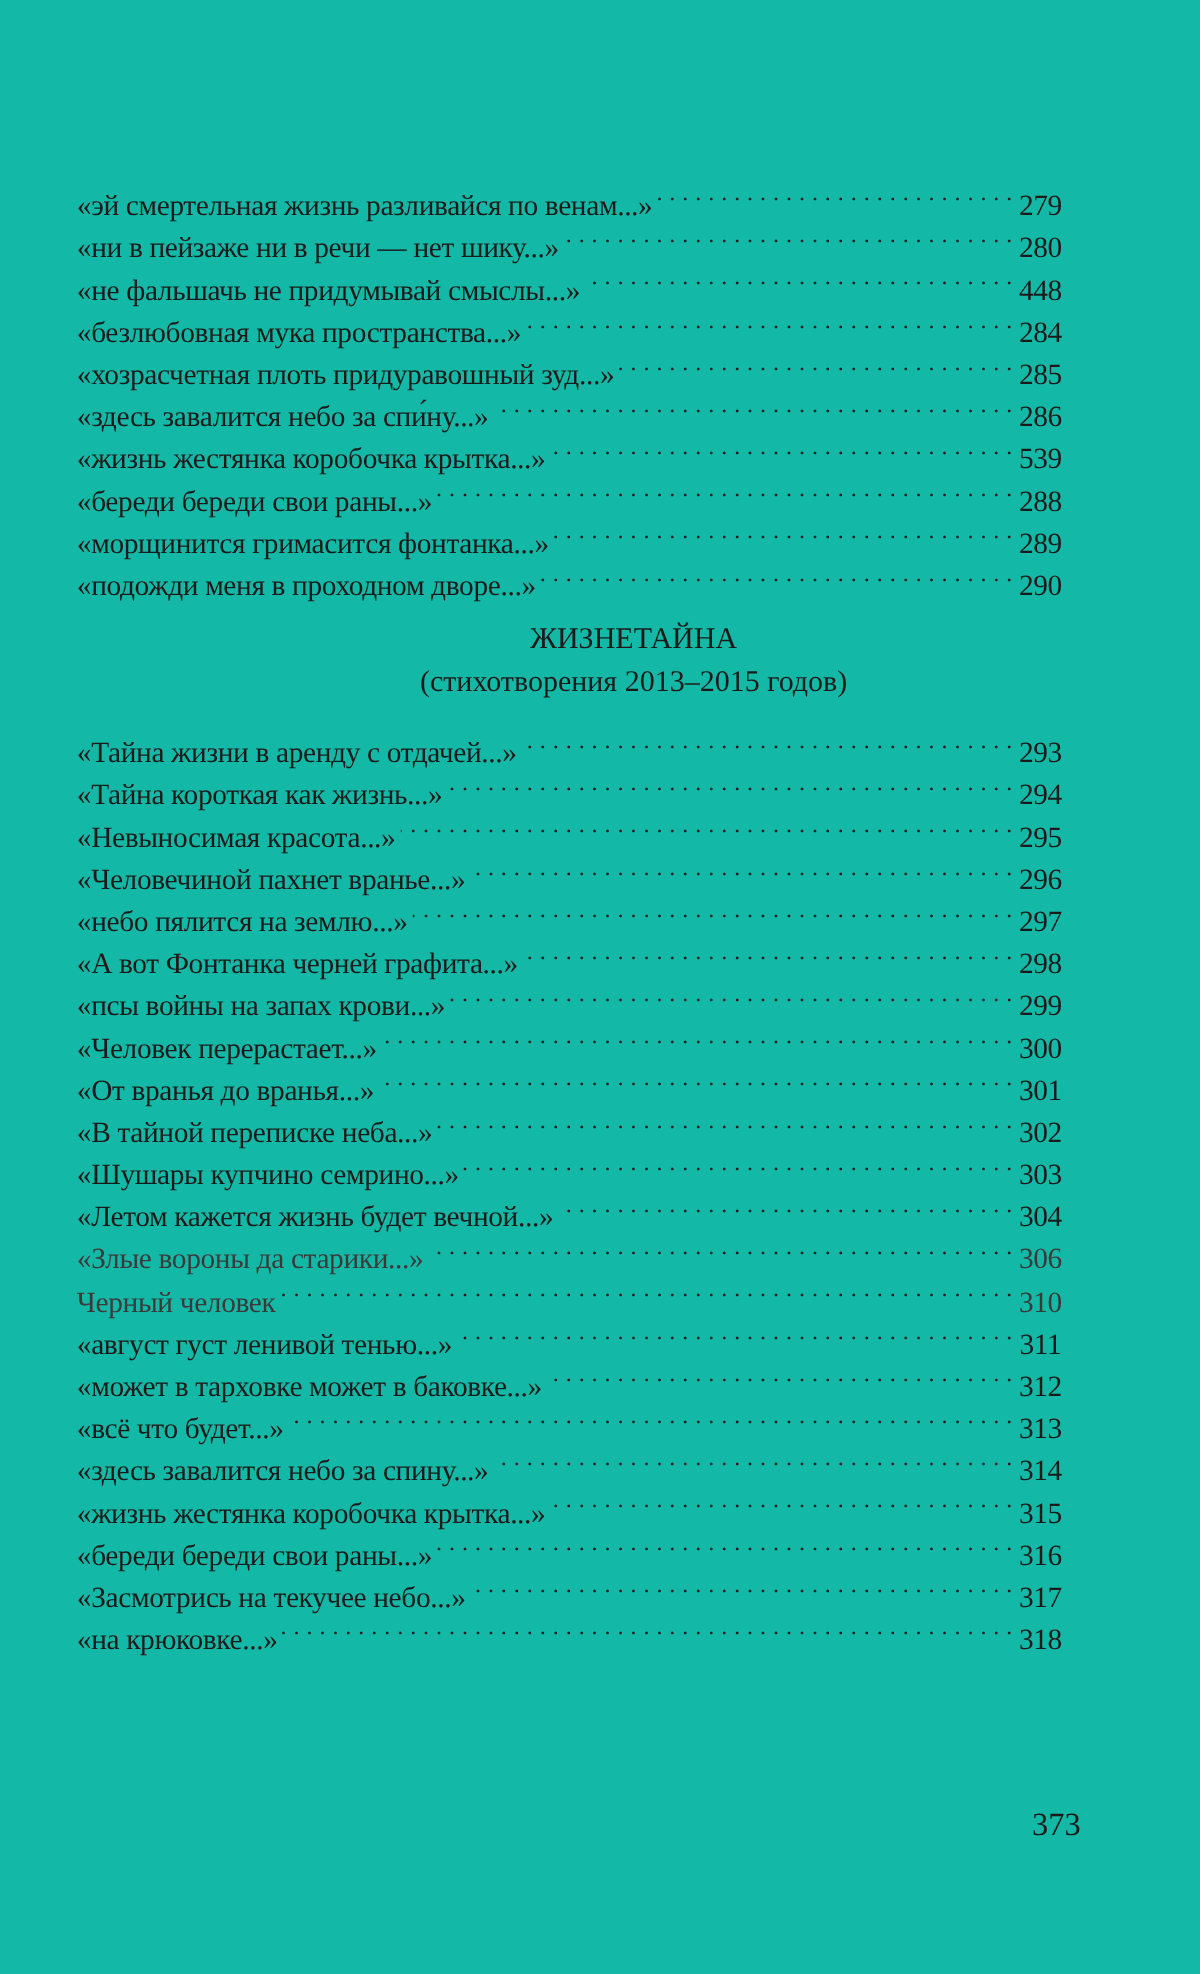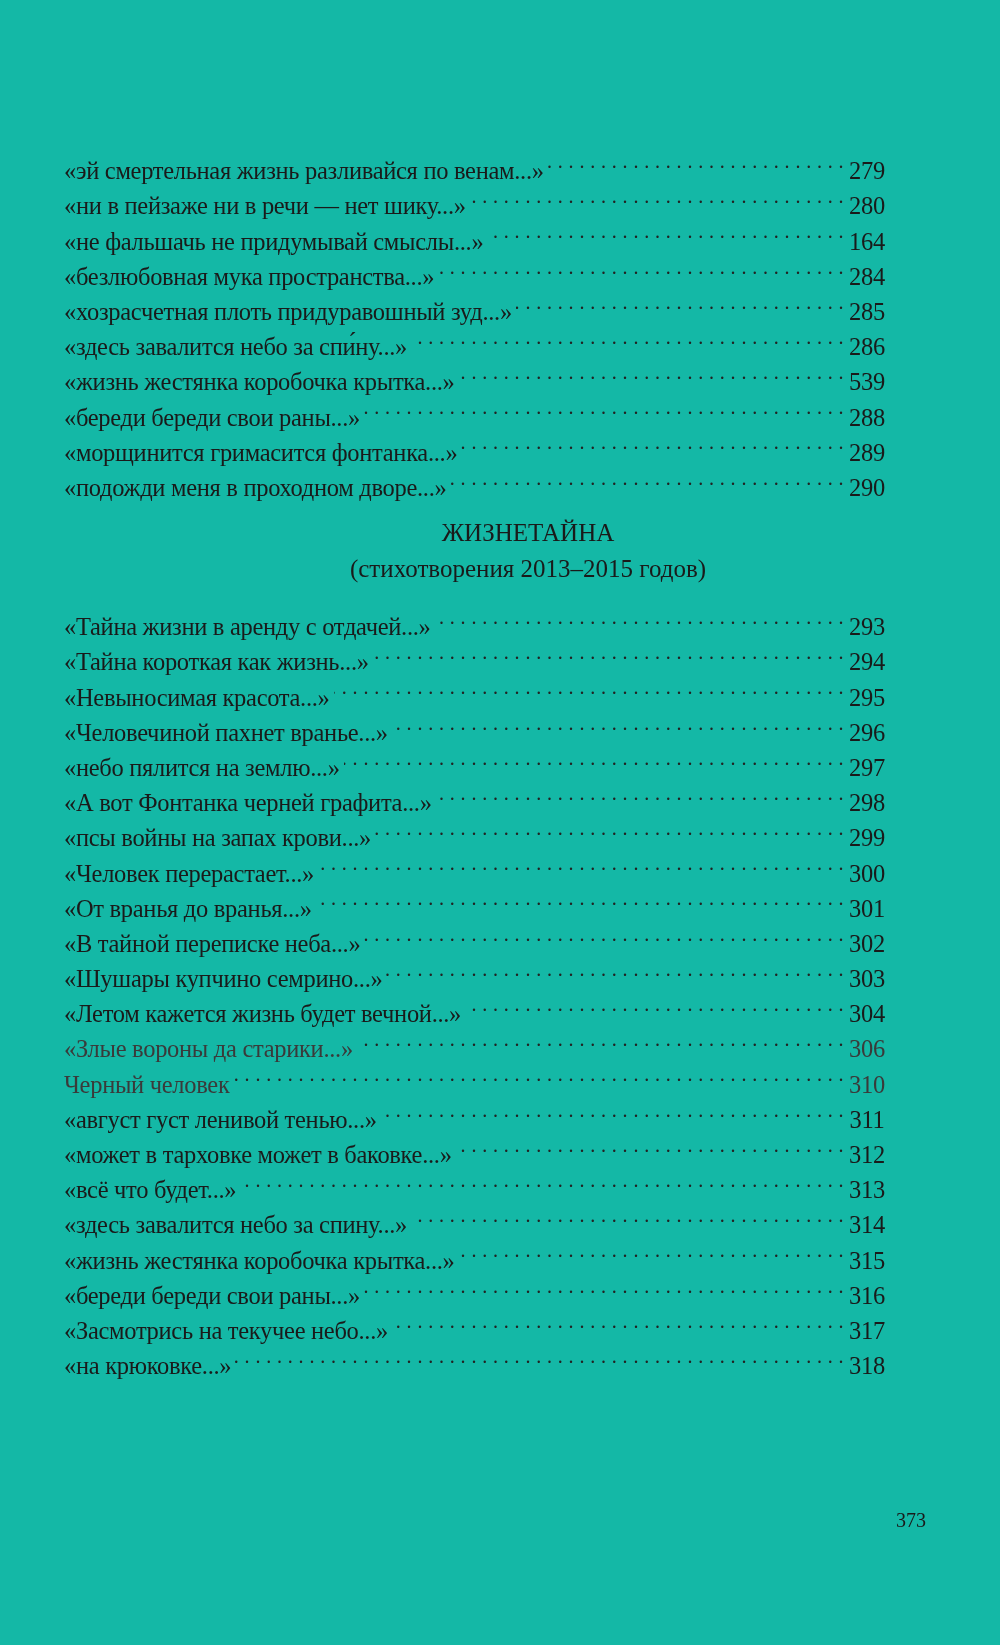--- a/index.html
+++ b/index.html
@@ -72,23 +72,23 @@
       width: 1000px;
       top: 515px;
       text-align: center;
       font-size: 25px;
       line-height: 36px;
       margin-left: 28px;
     }
     .section-heading .sub { display: block; }
     .folio {
       position: absolute;
-      left: 896px;
+      left: 860px;
       top: 1505px;
-      font-size: 20px;
+      font-size: 27px;
       line-height: 30px;
     }
   </style>
 </head>
 <body>
 
 <div class="page">
 
   <div class="toc-block first">
     <div class="toc-row">
@@ -97,21 +97,21 @@
         <span class="toc-page">279</span>
       </div>
     <div class="toc-row">
         <span class="toc-title">«ни в пейзаже ни в речи — нет шику...»</span>
         <span class="toc-leader"></span>
         <span class="toc-page">280</span>
       </div>
     <div class="toc-row">
         <span class="toc-title">«не фальшачь не придумывай смыслы...»</span>
         <span class="toc-leader"></span>
-        <span class="toc-page">164</span>
+        <span class="toc-page">448</span>
       </div>
     <div class="toc-row">
         <span class="toc-title">«безлюбовная мука пространства...»</span>
         <span class="toc-leader"></span>
         <span class="toc-page">284</span>
       </div>
     <div class="toc-row">
         <span class="toc-title">«хозрасчетная плоть придуравошный зуд...»</span>
         <span class="toc-leader"></span>
         <span class="toc-page">285</span>

